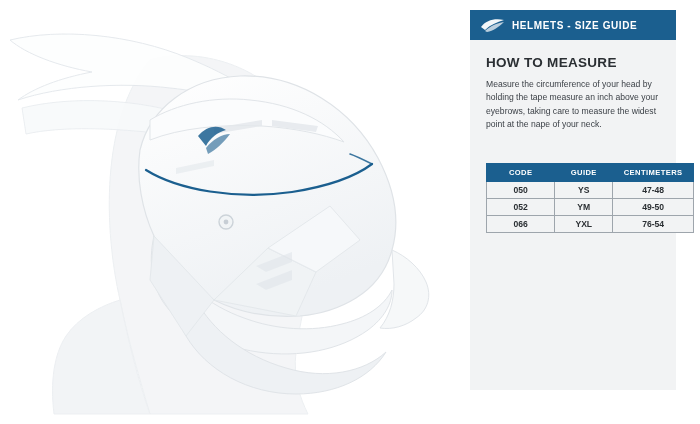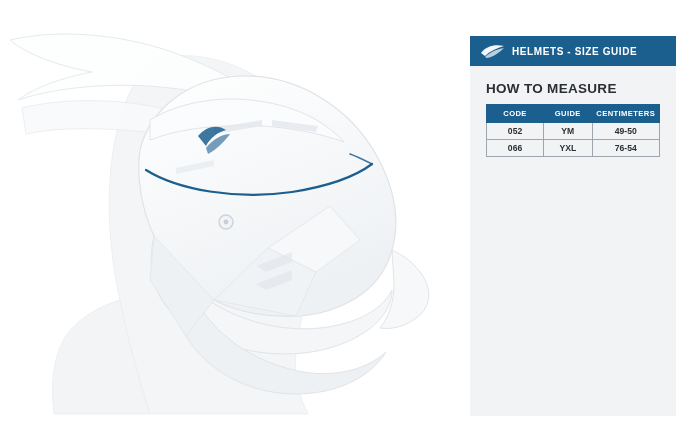--- a/index.html
+++ b/index.html
@@ -31,21 +31,21 @@
     height: 424px;
   }
   #illustration svg {
     display: block;
   }
 
   
   #panel {
     position: absolute;
     left: 470px;
-    top: 36px;
+    top: 10px;
     width: 206px;
     height: 380px;
     background: #f2f3f4;
   }
 
   #panel-header {
     height: 30px;
     background: #1b5f8f;
     display: flex;
     align-items: center;
@@ -81,22 +81,22 @@
 
   #how-text {
     font-size: 8.6px;
     line-height: 1.55;
     color: #3a3f45;
     margin: 0;
   }
 
   
   #size-table {
-    margin-top: 4px;
-    width: 174px;
+    margin-top: 32px;
+    width: 208px;
     border-collapse: collapse;
     table-layout: fixed;
     border-radius: 14px;
   }
   #size-table th {
     background: #1b5f8f;
     color: #ffffff;
     font-size: 7.6px;
     font-weight: bold;
     letter-spacing: 0.4px;
@@ -210,36 +210,42 @@
     <div id="panel-header">
       <svg id="panel-logo" viewBox="0 0 52 32" xmlns="http://www.w3.org/2000/svg">
         <path d="M2 20 C 12 6, 30 2, 48 6 C 34 10, 20 16, 10 26 Z" fill="#ffffff" opacity="0.95"></path>
         <path d="M10 28 C 20 18, 34 12, 48 10 C 38 20, 26 28, 14 30 Z" fill="#ffffff" opacity="0.7"></path>
       </svg>
       <span id="panel-title">HELMETS - SIZE GUIDE</span>
     </div>
 
     <div id="panel-body">
       <h2 id="how-title">HOW TO MEASURE</h2>
+      <p id="how-text">Measure the circumference of your head by holding the tape measure an inch above your eyebrows, taking care to measure the widest point at the nape of your neck.</p>
 
       <table id="size-table">
         <colgroup>
           <col class="c-code">
             <col class="c-size">
             <col class="c-cm">
         </colgroup>
         <thead>
           <tr>
             <th>CODE</th>
             <th>GUIDE</th>
             <th>CENTIMETERS</th>
           </tr>
         </thead>
         <tbody>
           <tr>
+            <td>050</td>
+            <td>YS</td>
+            <td>47-48</td>
+          </tr>
+          <tr>
             <td>052</td>
             <td>YM</td>
             <td>49-50</td>
           </tr>
           <tr>
             <td>066</td>
             <td>YXL</td>
             <td>76-54</td>
           </tr>
         </tbody>

